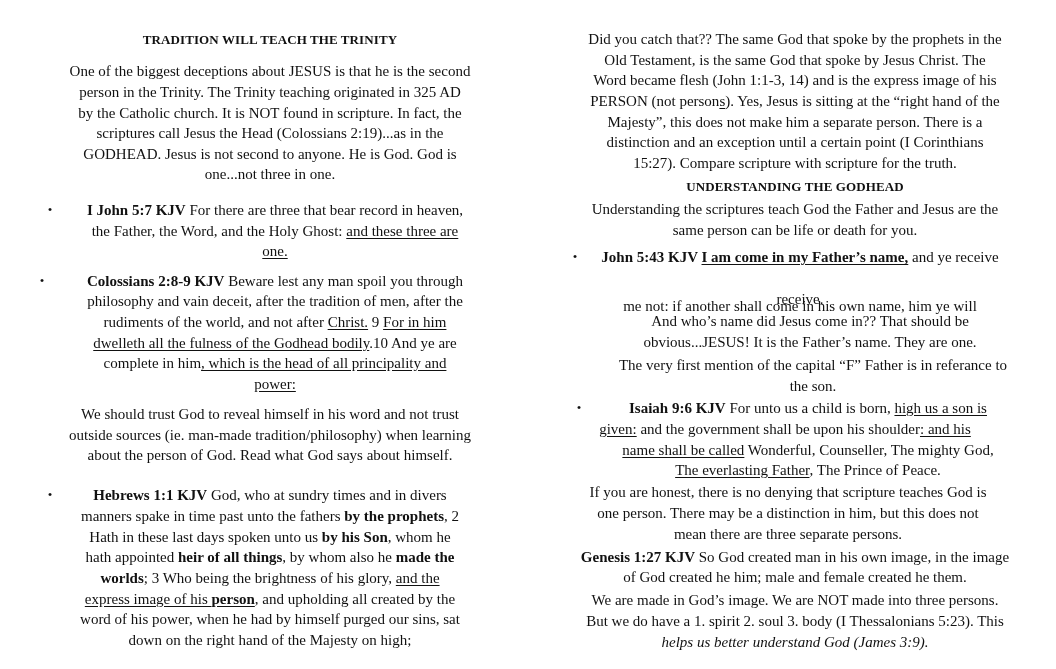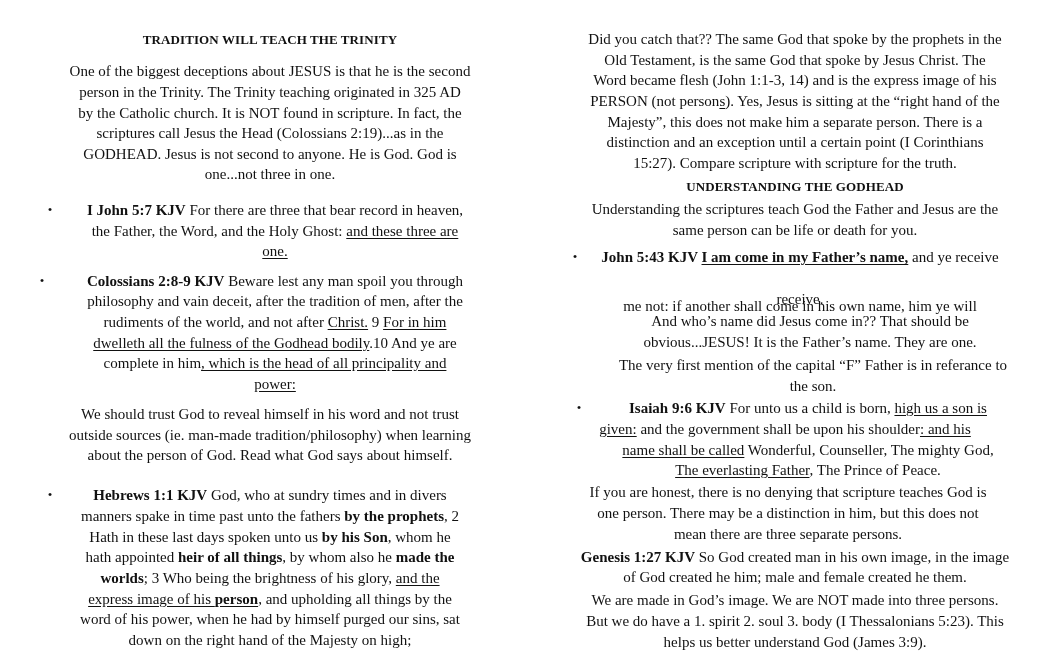--- a/index.html
+++ b/index.html
@@ -67,21 +67,21 @@
     <div class="ln col-l" style="top:445px;">about the person of God. Read what God says about himself.</div>
   </div>
 
   <div>
     <span class="bullet" style="left:46px;top:485px;">•</span>
     <div class="ln" style="left:60px;width:420px;top:485px;"><b>Hebrews 1:1 KJV</b><span> God, who at sundry times and in divers</span></div>
     <div class="ln" style="left:60px;width:420px;top:506px;"><span>manners spake in time past unto the fathers </span><b>by the prophets</b><span>, 2</span></div>
     <div class="ln" style="left:60px;width:420px;top:527px;"><span>Hath in these last days spoken unto us </span><b>by his Son</b><span>, whom he</span></div>
     <div class="ln" style="left:60px;width:420px;top:547px;"><span>hath appointed </span><b>heir of all things</b><span>, by whom also he </span><b>made the</b></div>
     <div class="ln" style="left:60px;width:420px;top:568px;"><b>worlds</b><span>; 3 Who being the brightness of his glory, </span><u>and the</u></div>
-    <div class="ln" style="left:60px;width:420px;top:589px;"><u>express image of his </u><u><b>person</b></u><span>, and upholding all things by the</span></div>
+    <div class="ln" style="left:60px;width:420px;top:589px;"><u>express image of his </u><u><b>person</b></u><span>, and upholding all created by the</span></div>
     <div class="ln" style="left:60px;width:420px;top:609px;">word of his power, when he had by himself purged our sins, sat</div>
     <div class="ln" style="left:60px;width:420px;top:630px;">down on the right hand of the Majesty on high;</div>
   </div>
 </div>
 
 <div>
 
   <div>
     <div class="ln col-r" style="top:29px;">Did you catch that?? The same God that spoke by the prophets in the</div>
     <div class="ln col-r" style="top:50px;">Old Testament, is the same God that spoke by Jesus Christ. The</div>
@@ -131,15 +131,15 @@
   </div>
 
   <div>
     <div class="ln col-r" style="top:547px;"><b>Genesis 1:27 KJV</b><span> So God created man in his own image, in the image</span></div>
     <div class="ln col-r" style="top:567px;">of God created he him; male and female created he them.</div>
   </div>
 
   <div>
     <div class="ln col-r" style="top:590px;">We are made in God’s image. We are NOT made into three persons.</div>
     <div class="ln col-r" style="top:611px;">But we do have a 1. spirit 2. soul 3. body (I Thessalonians 5:23). This</div>
-    <div class="ln col-r" style="top:632px;">helps us better understand God (James 3:9).</div>
+    <div class="ln col-r" style="top:632px;font-style:italic;">helps us better understand God (James 3:9).</div>
   </div>
 </div>
 
 </body></html>

